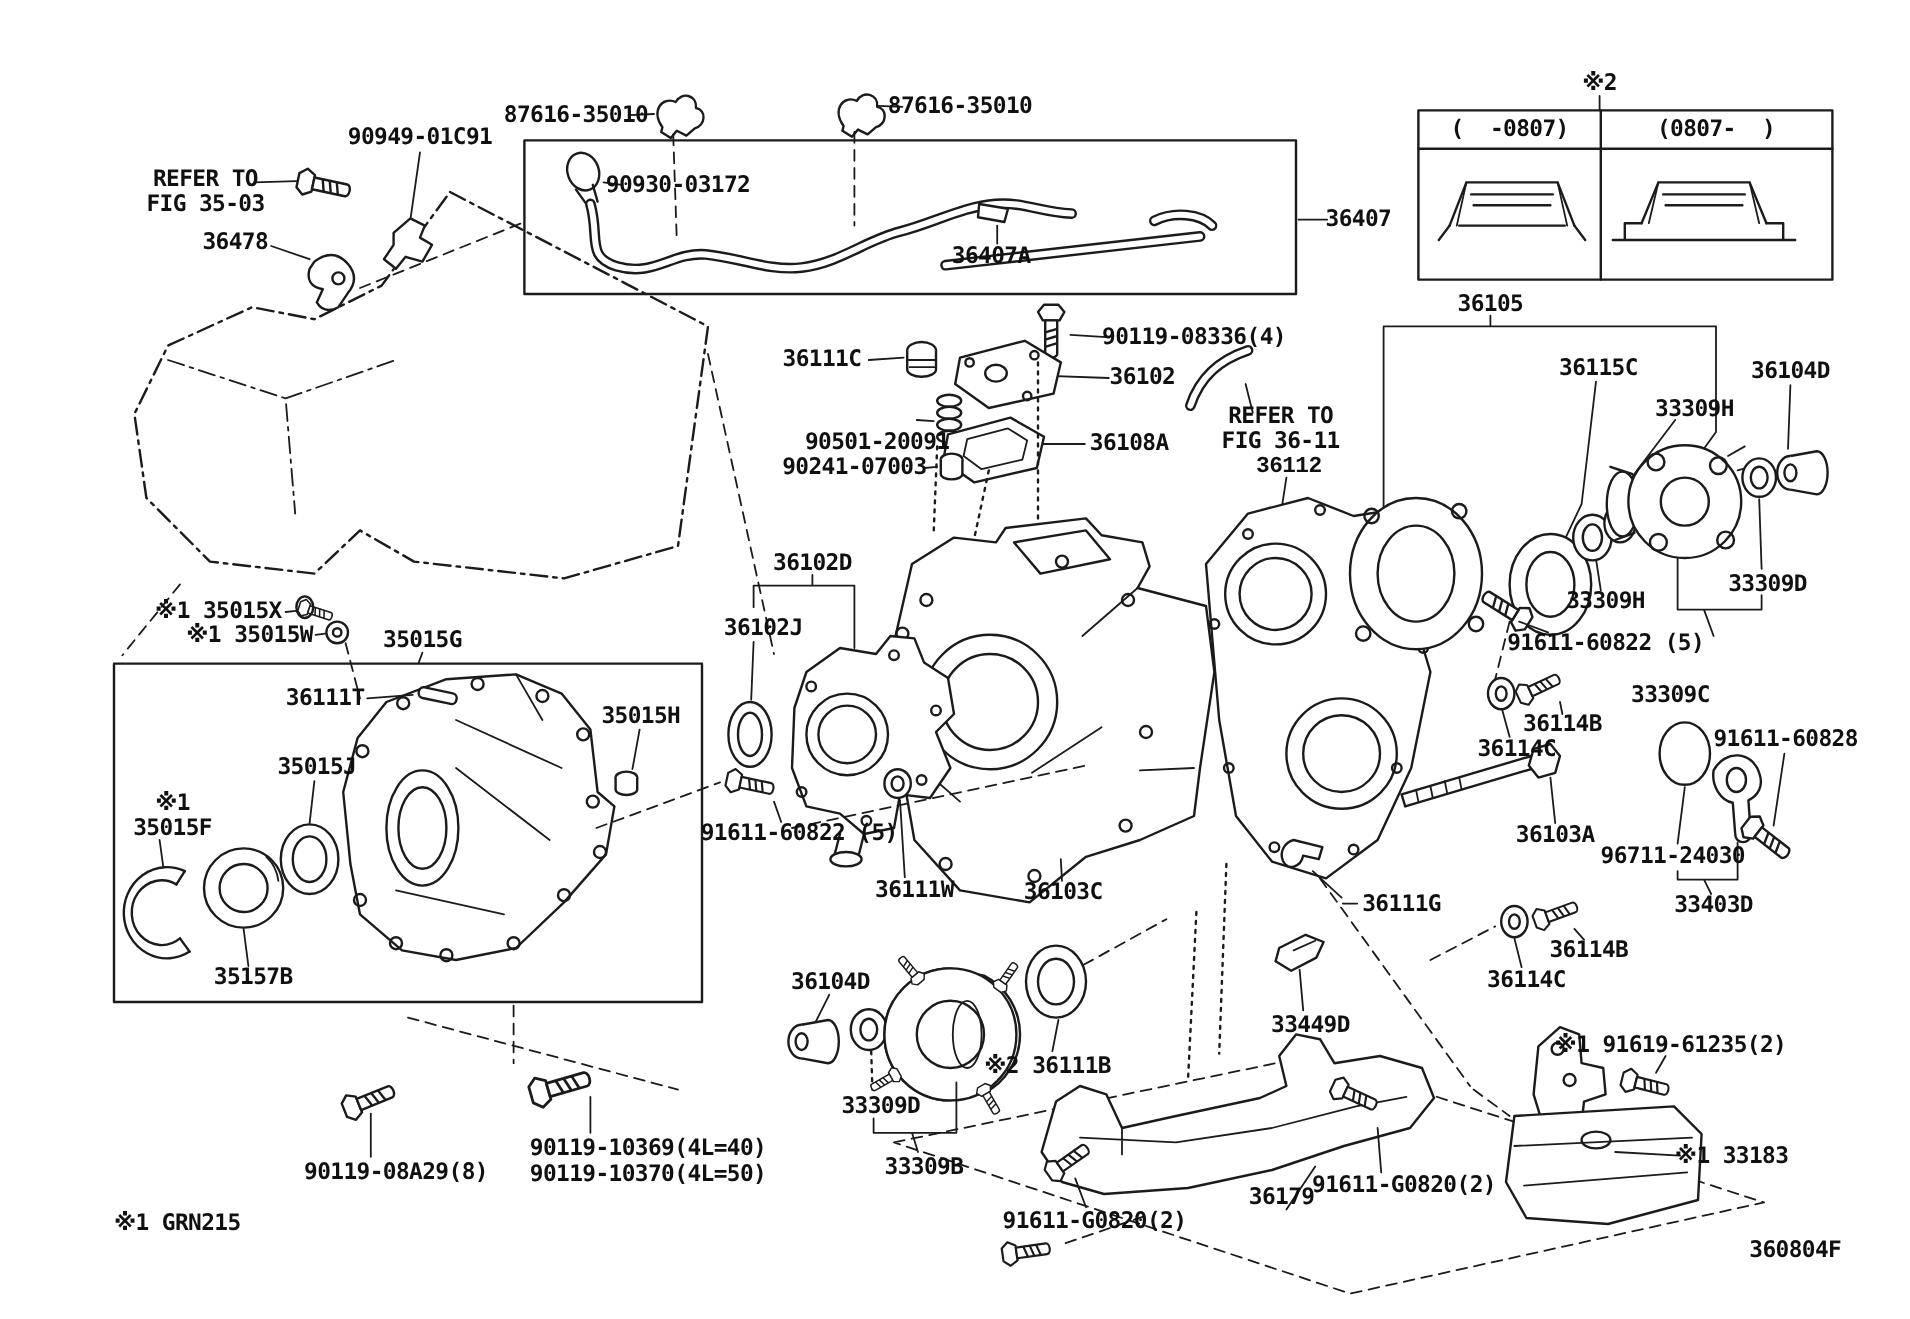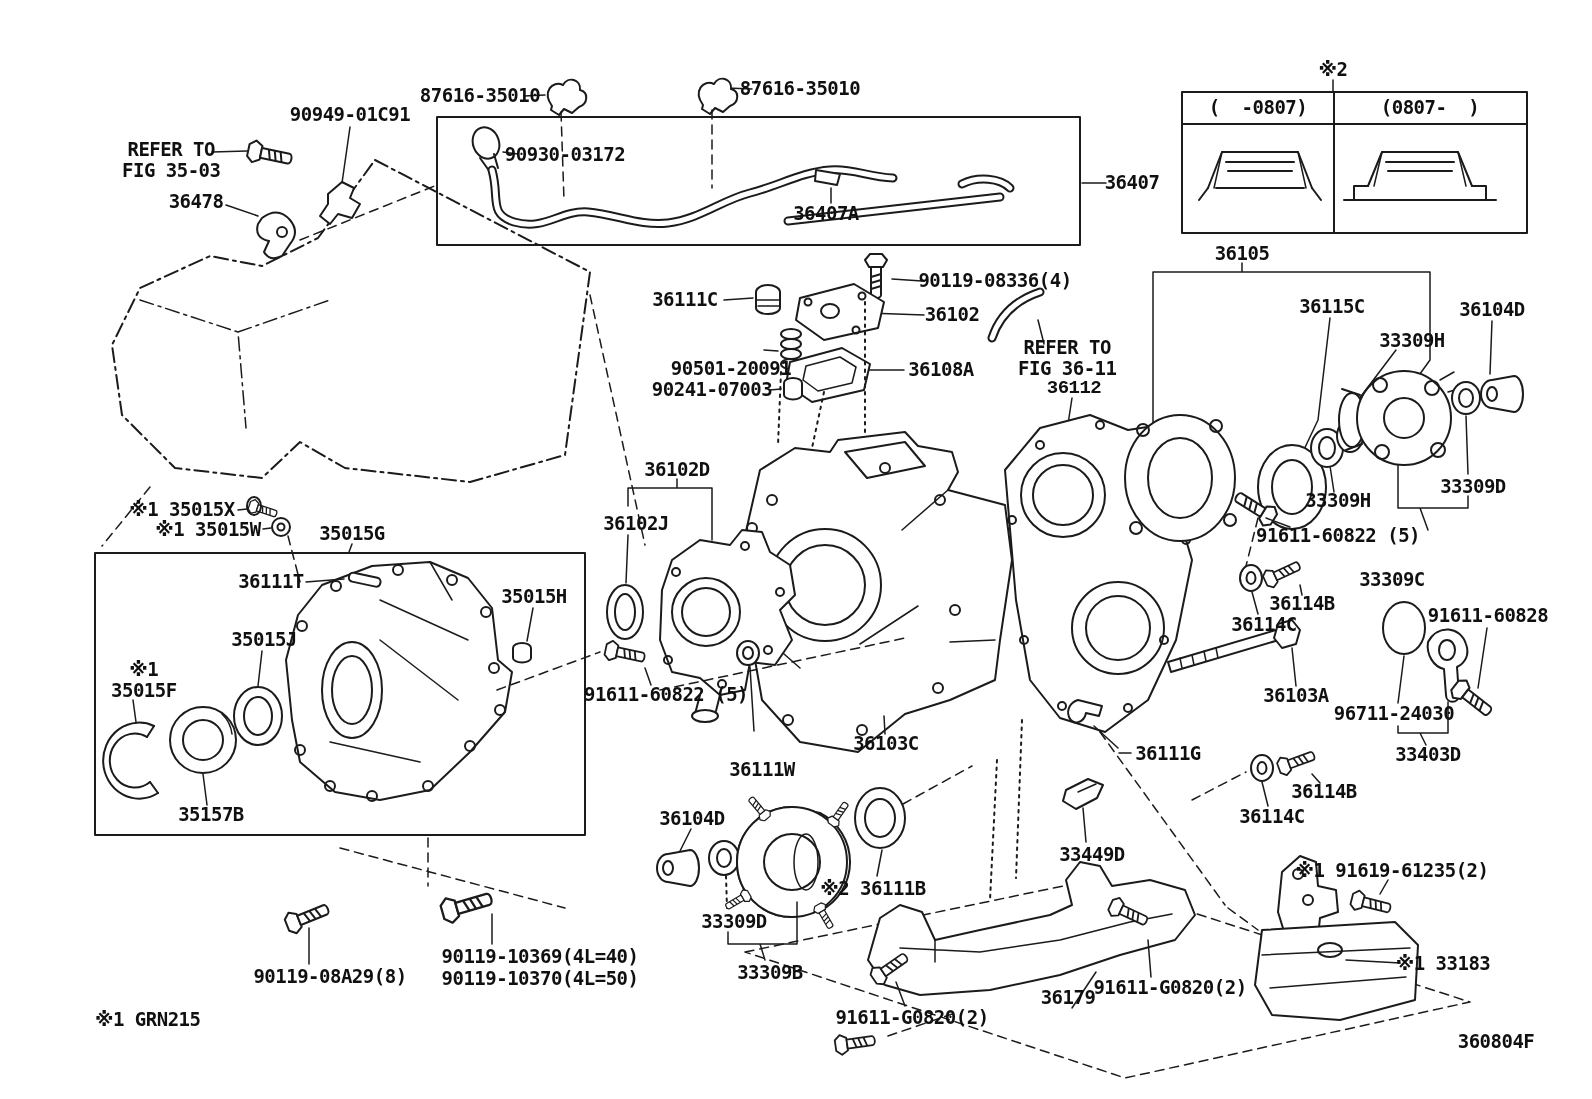--- a/index.html
+++ b/index.html
@@ -501,21 +501,21 @@
       <div class="plabel" style="left: 182px; top: 510px;">※1 35015X</div>
       <div class="plabel" style="left: 208px; top: 530px;">※1 35015W</div>
       <div class="plabel" style="left: 352px; top: 534px;">35015G</div>
       <div class="plabel" style="left: 271px; top: 582px;">36111T</div>
       <div class="plabel" style="left: 534px; top: 597px;">35015H</div>
       <div class="plabel" style="left: 264px; top: 640px;">35015J</div>
       <div class="plabel left" style="left: 111px; top: 680px;">※1
 35015F</div>
       <div class="plabel" style="left: 211px; top: 815px;">35157B</div>
       <div class="plabel" style="left: 666px; top: 695px;">91611-60822 (5)</div>
-      <div class="plabel" style="left: 762px; top: 742px; margin-top: 28px;">36111W</div>
+      <div class="plabel" style="left: 762px; top: 742px;">36111W</div>
       <div class="plabel" style="left: 886px; top: 744px;">36103C</div>
       <div class="plabel" style="left: 1302px; top: 604px;">36114B</div>
       <div class="plabel" style="left: 1264px; top: 625px;">36114C</div>
       <div class="plabel" style="left: 1488px; top: 616px;">91611-60828</div>
       <div class="plabel" style="left: 1296px; top: 696px; text-align: right;">36103A</div>
       <div class="plabel" style="left: 1394px; top: 714px;">96711-24030</div>
       <div class="plabel" style="left: 1428px; top: 755px;">33403D</div>
       <div class="plabel" style="left: 1168px; top: 754px;">36111G</div>
       <div class="plabel" style="left: 1324px; top: 792px;">36114B</div>
       <div class="plabel" style="left: 1272px; top: 817px;">36114C</div>

